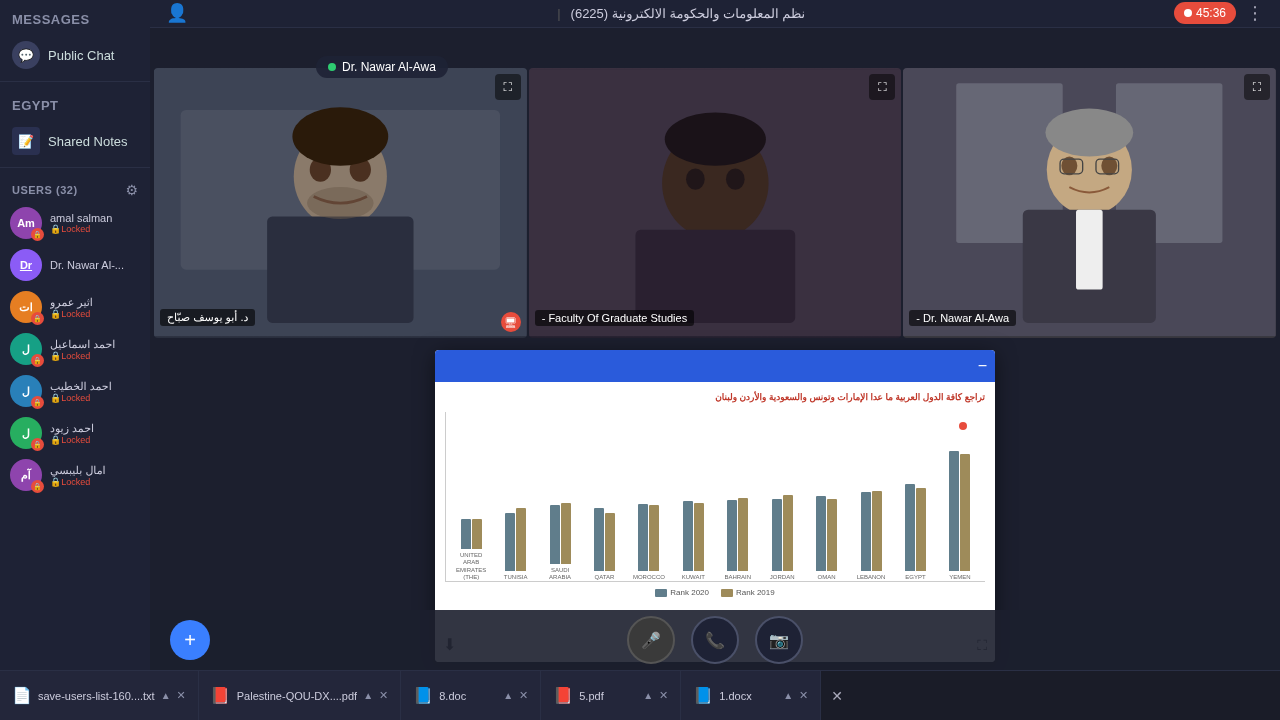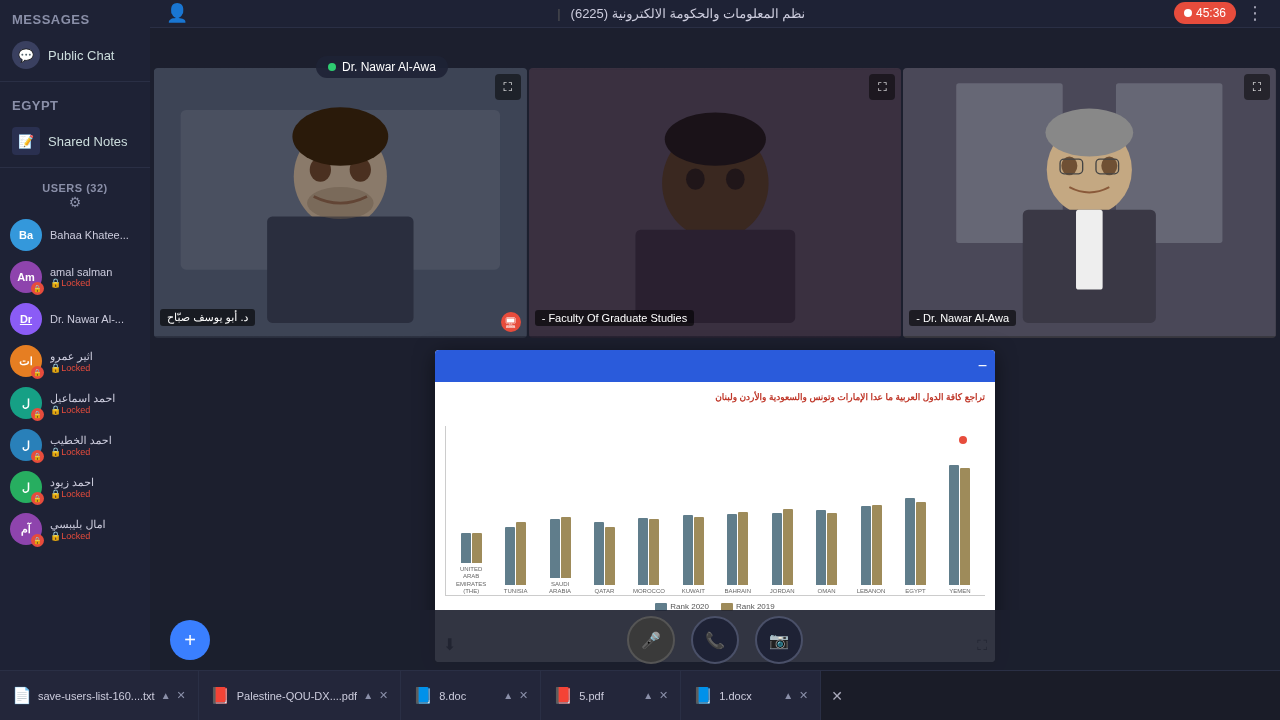--- a/index.html
+++ b/index.html
@@ -44,21 +44,20 @@
       width: 28px; height: 28px;
       background: #2a3050;
       border-radius: 4px;
       display: flex; align-items: center; justify-content: center;
     }
     .users-header {
       display: flex;
       align-items: center;
       justify-content: space-between;
       padding: 10px 12px 4px 12px;
-      flex-direction: column;
     }
     .users-header-text {
       font-size: 11px;
       color: #8a8fa8;
       font-weight: bold;
       letter-spacing: 0.5px;
     }
     .gear-btn {
       background: none;
       border: none;
@@ -255,21 +254,21 @@
       color: #c0392b;
       text-align: center;
       margin-bottom: 4px;
       direction: rtl;
     }
     .chart-subtitle {
       font-size: 9px;
       color: #555;
       text-align: right;
       direction: rtl;
-      margin-bottom: 24px;
+      margin-bottom: 10px;
     }
     .chart-subtitle span { color: #c0392b; font-weight: bold; }
     .bar-chart-area {
       height: 170px;
       display: flex;
       align-items: flex-end;
       gap: 2px;
       padding: 0 4px;
       border-left: 1px solid #ccc;
       border-bottom: 1px solid #ccc;
@@ -485,24 +484,20 @@
   <div class="sidebar-divider"></div>
 
   <div class="users-header">
     <span class="users-header-text">USERS (<span>32</span>)</span>
     <button class="gear-btn">⚙</button>
   </div>
 
   <div class="user-list">
 
 
-    <div class="user-item">
-      <div class="avatar" style="background:#3498db;">Ba</div>
-      <div class="user-name">Bahaa Khatee...</div>
-    </div>
 
 
     <div class="user-item">
       <div class="avatar" style="background:#8e44ad;">
         Am
         <div class="lock-badge" style="background:#e74c3c; font-size:7px;">🔒</div>
       </div>
       <div>
         <div class="user-name">amal salman</div>
         <div class="user-sublabel">🔒Locked</div>

